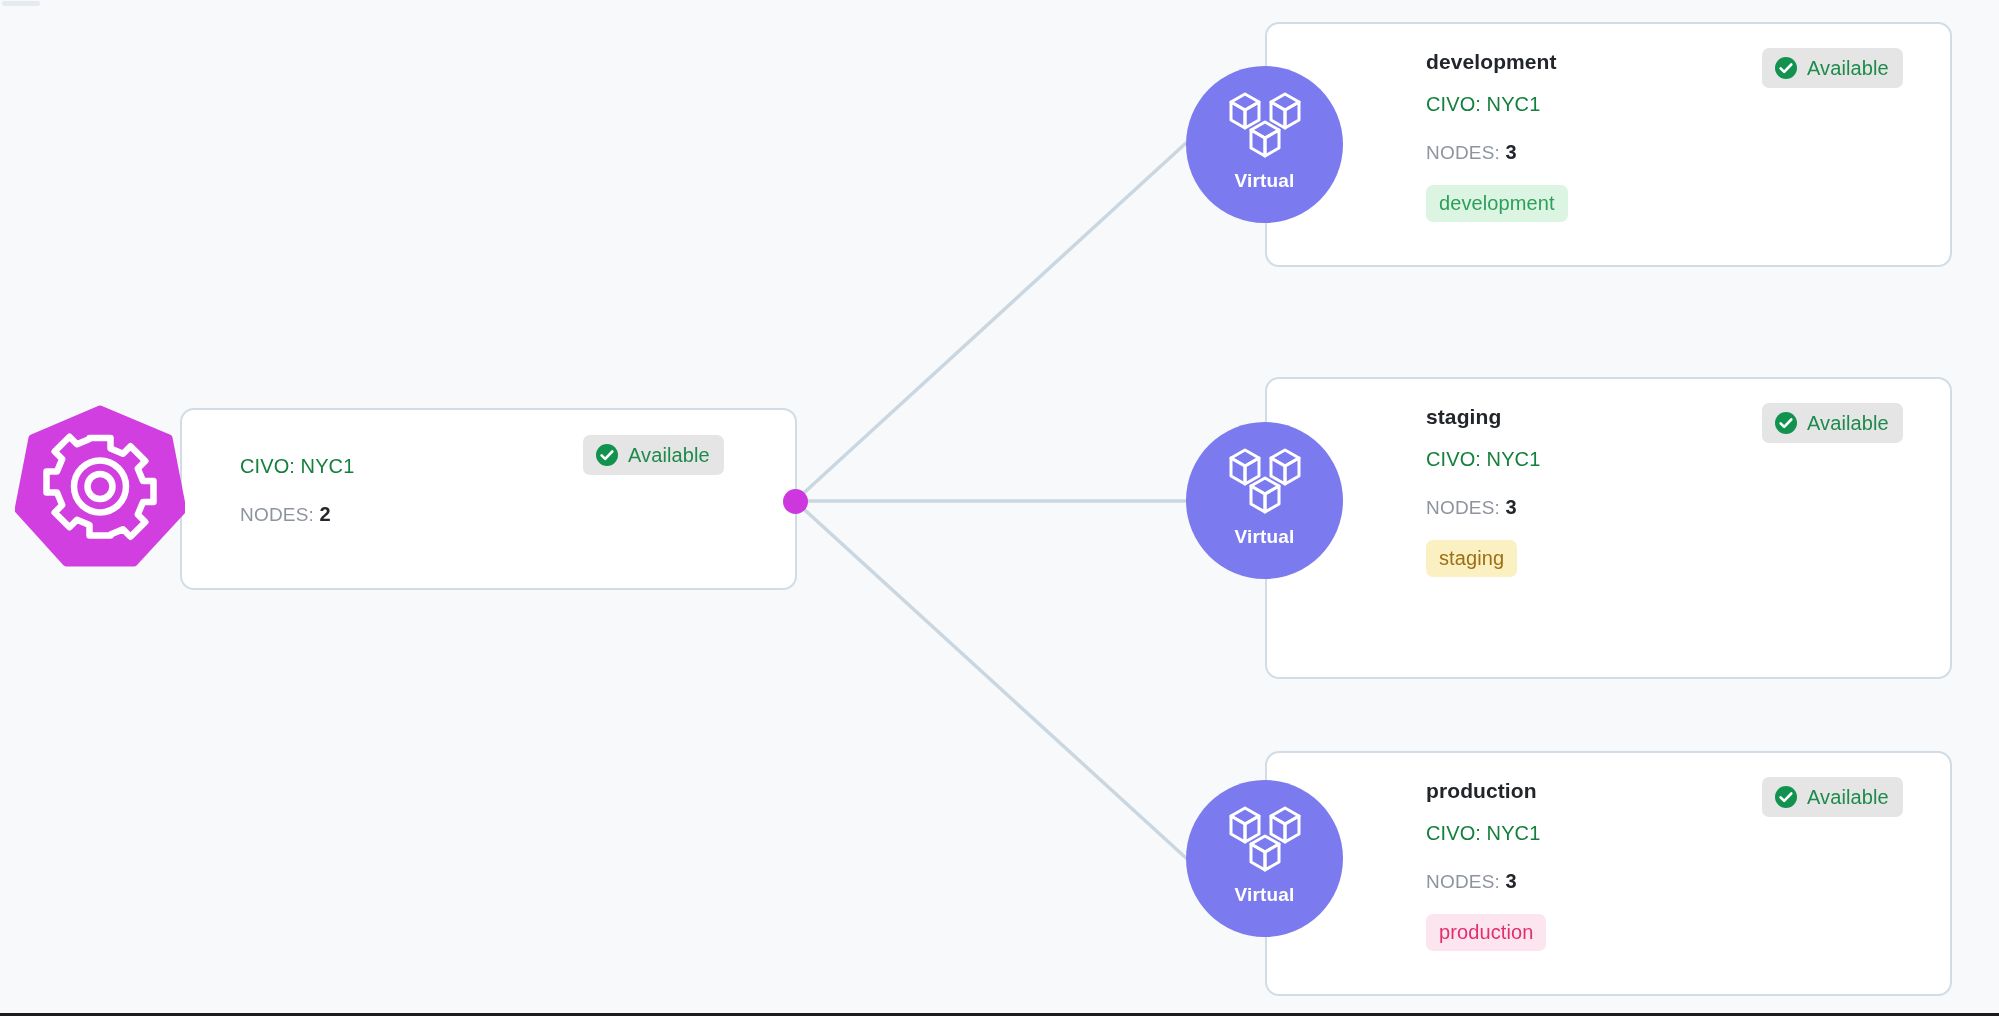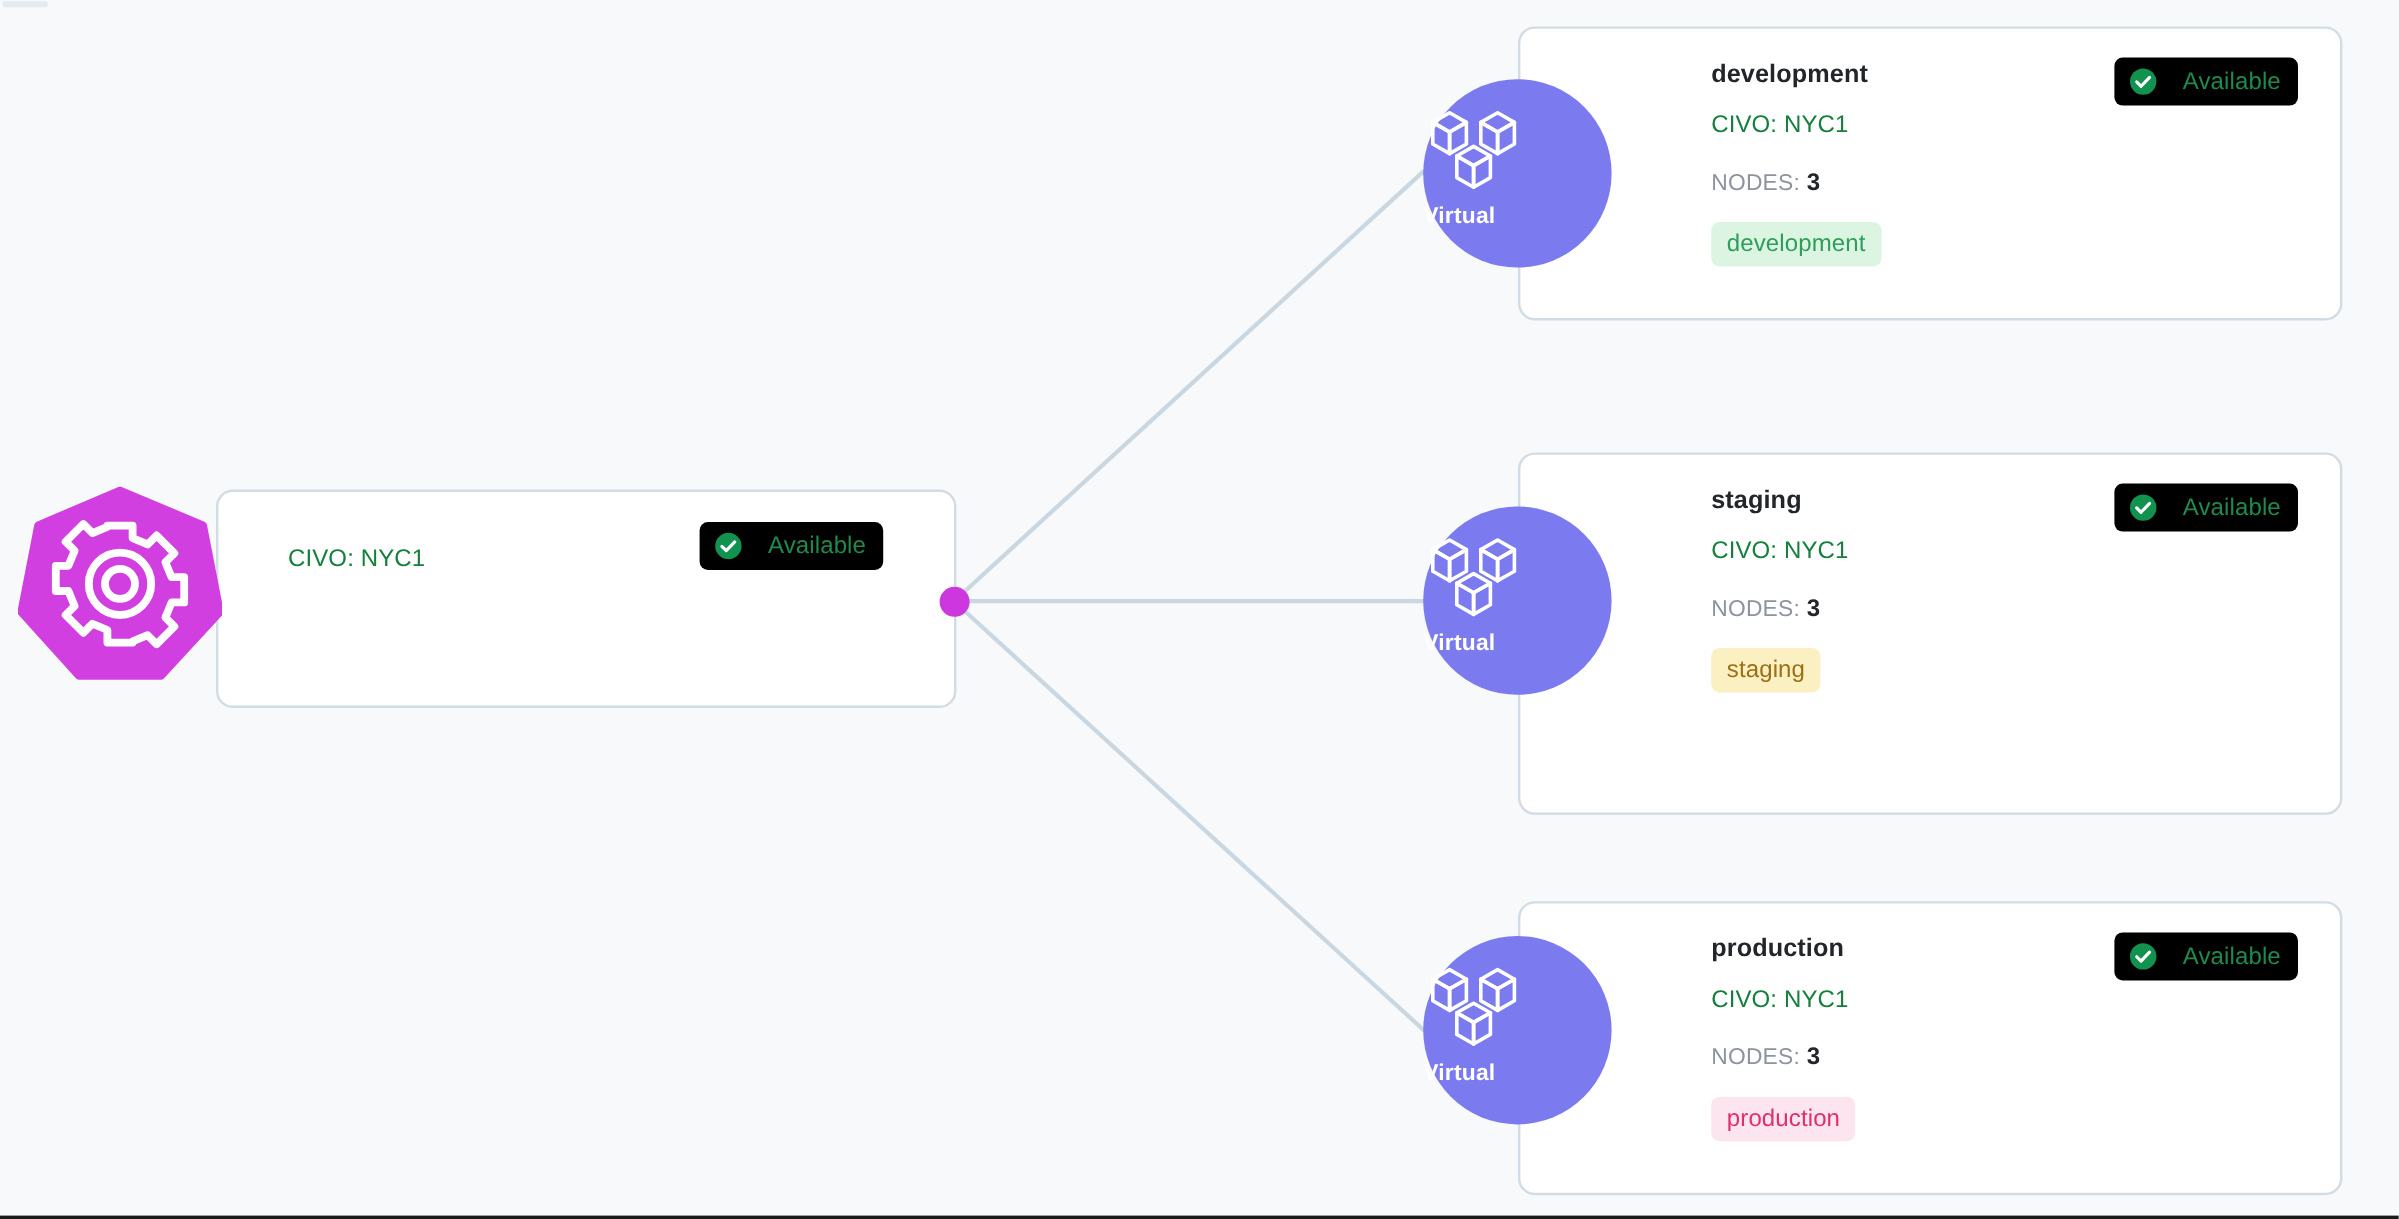--- a/index.html
+++ b/index.html
@@ -90,22 +90,22 @@
     color: #22252A;
     font-weight: bold;
     font-size: 20px;
   }
 
   
   .status-badge {
     position: absolute;
     display: inline-flex;
     align-items: center;
-    gap: 21px;
-    background: #000000;
+    gap: 9px;
+    background: #e5e5e5;
     border-radius: 7px;
     padding: 8px 14px 8px 12px;
   }
   .status-badge .label {
     font-size: 20px;
     color: #1E8A4C;
     letter-spacing: .1px;
   }
   .check-icon { width: 24px; height: 24px; display: block; flex: none; }
 
@@ -134,21 +134,21 @@
   
   .vcluster-icon {
     position: absolute;
     width: 157px;
     height: 157px;
     border-radius: 50%;
     background: #7B7BEF;
     z-index: 4;
     display: flex;
     flex-direction: column;
-    align-items: flex-start;
+    align-items: center;
     justify-content: flex-start;
     padding-top: 22px;
   }
   .vcluster-icon svg { width: 84px; height: 78px; display: block; }
   .vcluster-label {
     margin-top: 4px;
     color: #FFFFFF;
     font-size: 19px;
     font-weight: bold;
     letter-spacing: .2px;
@@ -175,20 +175,24 @@
     <g fill="none" stroke="#CBD7E0" stroke-width="3.5" stroke-linecap="round">
       <line x1="795" y1="501" x2="1186" y2="143"></line>
       <line x1="795" y1="501" x2="1186" y2="501"></line>
       <line x1="795" y1="501" x2="1186" y2="858"></line>
     </g>
   </svg>
 
   <div class="node" style="left:180px; top:408px; width:617px; height:182px;">
     <div class="node-body" style="padding-left:58px;">
       <div class="node-meta">CIVO: NYC1</div>
+      <div class="node-nodes">
+        <span>NODES:</span>
+        <span class="val">2</span>
+      </div>
     </div>
 
     <div class="status-badge" style="left:401px; top:25px;">
       <svg class="check-icon" viewBox="0 0 24 24">
         <circle cx="12" cy="12" r="11" fill="#12924F"></circle>
         <path d="M6.6 12.3l3.6 3.6 7.1-7.4" fill="none" stroke="#FFFFFF" stroke-width="2.6" stroke-linecap="round" stroke-linejoin="round"></path>
       </svg>
       <span class="label">Available</span>
     </div>
   </div>

